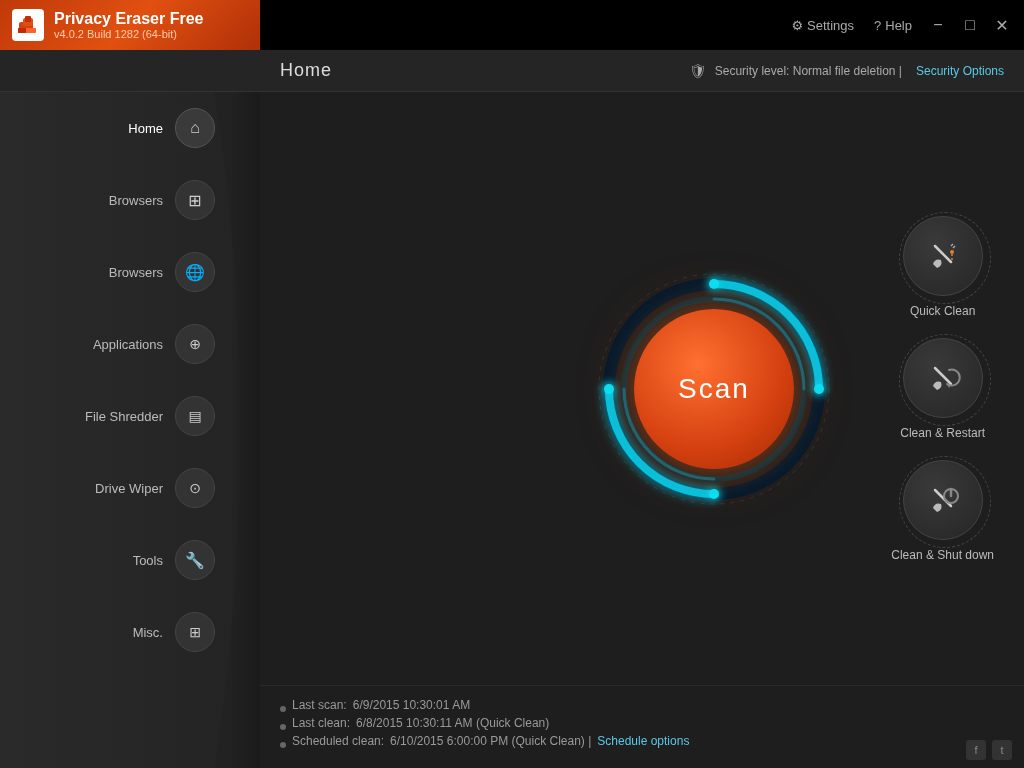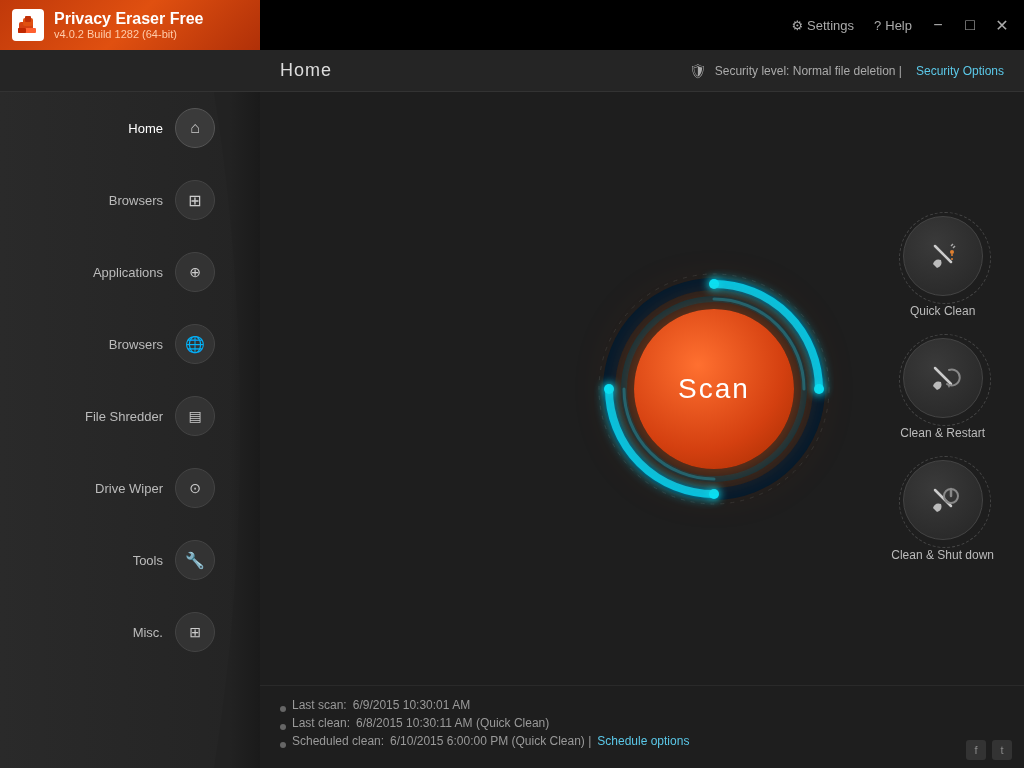--- a/index.html
+++ b/index.html
@@ -429,30 +429,30 @@
       </div>
 
       <div class="sidebar-item">
         <span class="sidebar-item-label">Browsers</span>
         <div class="sidebar-icon-circle">
           <span>⊞</span>
         </div>
       </div>
 
       <div class="sidebar-item">
+        <span class="sidebar-item-label">Browsers</span>
+        <div class="sidebar-icon-circle">
+          <span>🌐</span>
+        </div>
+      </div>
+
+      <div class="sidebar-item">
         <span class="sidebar-item-label">Applications</span>
         <div class="sidebar-icon-circle">
           <span style="font-size:14px;">⊕</span>
-        </div>
-      </div>
-
-      <div class="sidebar-item">
-        <span class="sidebar-item-label">Browsers</span>
-        <div class="sidebar-icon-circle">
-          <span>🌐</span>
         </div>
       </div>
 
       <div class="sidebar-item">
         <span class="sidebar-item-label">File Shredder</span>
         <div class="sidebar-icon-circle">
           <span style="font-size:14px;">▤</span>
         </div>
       </div>
 

